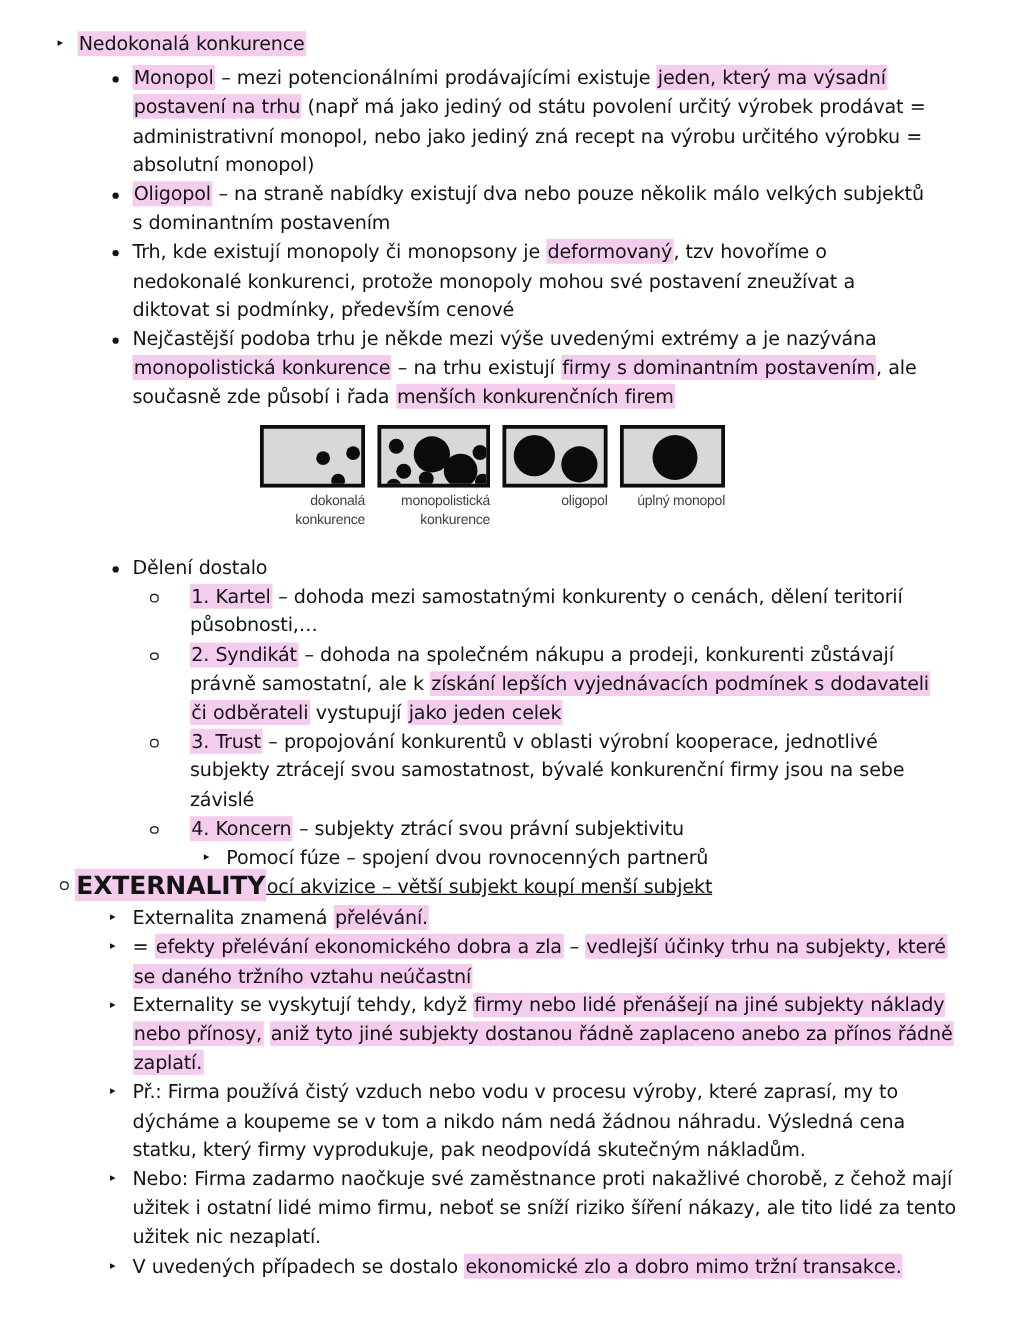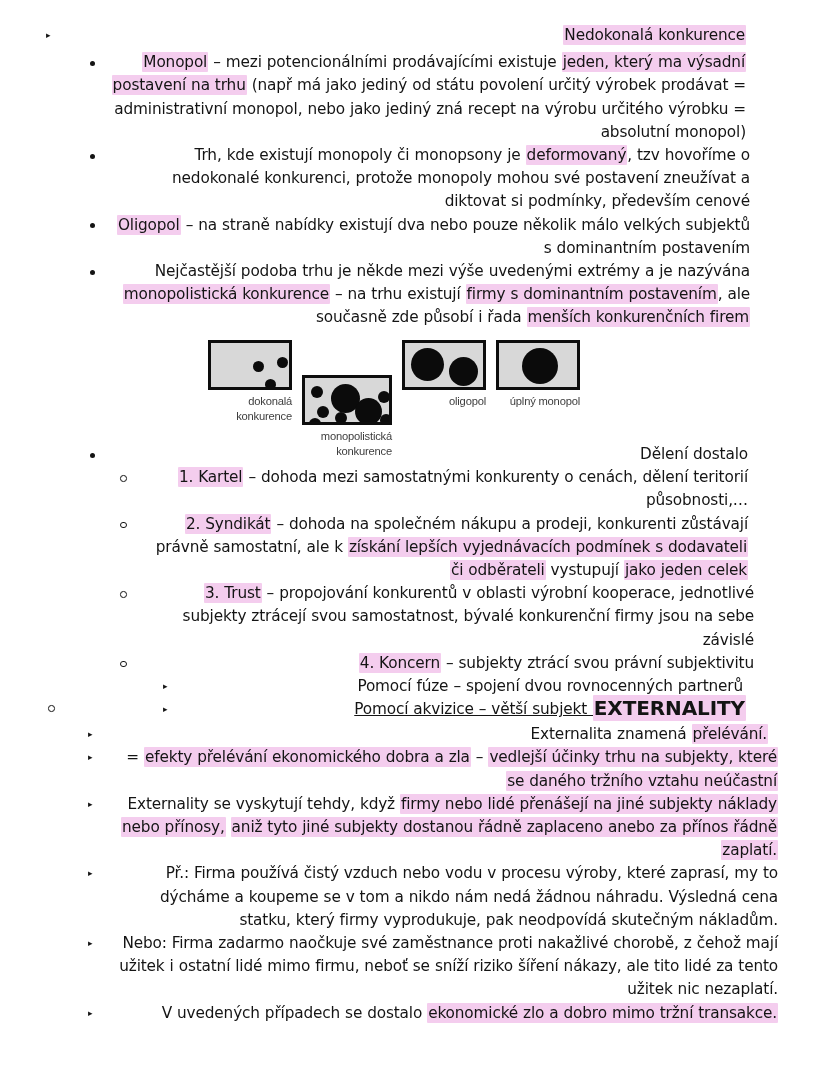--- a/index.html
+++ b/index.html
@@ -43,21 +43,20 @@
     position: absolute;
     left: 0;
     top: 0;
     width: 18px;
     text-align: left;
     line-height: 23.2px;
     color: #141414;
   }
   .item .body {
     display: block;
-    text-align: right;
   }
 
   
   .lvl-head   { margin-left: 46px; }
   .lvl-head .body   { margin-left: 16px; }
 
   .lvl1   { margin-left: 88px; }
   .lvl1 .body   { margin-left: 18px; }
 
   .lvl2   { margin-left: 118px; }
@@ -147,21 +146,21 @@
   .dg-label {
     margin-top: 4px;
     font-family: "Liberation Sans", sans-serif;
     font-size: 11.2px;
     line-height: 14.5px;
     color: #3e3e3e;
     letter-spacing: -0.2px;
   }
 
   .dg-1 { left: 0px;   width: 84px; }
-  .dg-2 { left: 94px;  width: 90px; margin-top: 35px; }
+  .dg-2 { left: 94px;  width: 90px; }
   .dg-3 { left: 194px; width: 84px; }
   .dg-4 { left: 288px; width: 84px; }
 </style>
 </head>
 <body>
 
 <div class="page">
 
   <div class="blk" style="position:absolute; left:0; top:24px; width:828px;">
 
@@ -173,26 +172,26 @@
     </div>
 
     <div class="item lvl1" style="width:658px; margin-top:4px;">
       <span class="m-disc"></span>
       <span class="body"><span class="hl">Monopol</span><span> – mezi potencionálními prodávajícími existuje </span><span class="hl">jeden, který ma výsadní postavení na trhu</span><span> (např má jako jediný od státu povolení určitý výrobek prodávat = administrativní monopol, nebo jako jediný zná recept na výrobu určitého výrobku = absolutní monopol)</span></span>
     </div>
 
 
     <div class="item lvl1" style="width:662px;">
       <span class="m-disc"></span>
+      <span class="body"><span class="hl">Oligopol</span><span> – na straně nabídky existují dva nebo pouze několik málo velkých subjektů s dominantním postavením</span></span>
+    </div>
+
+    <div class="item lvl1" style="width:662px;">
+      <span class="m-disc"></span>
       <span class="body"><span>Trh, kde existují monopoly či monopsony je </span><span class="hl">deformovaný</span><span>, tzv hovoříme o nedokonalé konkurenci, protože monopoly mohou své postavení zneužívat a diktovat si podmínky, především cenové</span></span>
-    </div>
-
-    <div class="item lvl1" style="width:662px;">
-      <span class="m-disc"></span>
-      <span class="body"><span class="hl">Oligopol</span><span> – na straně nabídky existují dva nebo pouze několik málo velkých subjektů s dominantním postavením</span></span>
     </div>
 
     <div class="item lvl1" style="width:662px;">
       <span class="m-disc"></span>
       <span class="body"><span>Nejčastější podoba trhu je někde mezi výše uvedenými extrémy a je nazývána </span><span class="hl">monopolistická konkurence</span><span> – na trhu existují </span><span class="hl">firmy s dominantním postavením</span><span>, ale současně zde působí i řada </span><span class="hl">menších konkurenčních firem</span></span>
     </div>
   </div>
 
   <div class="diagram">
 

